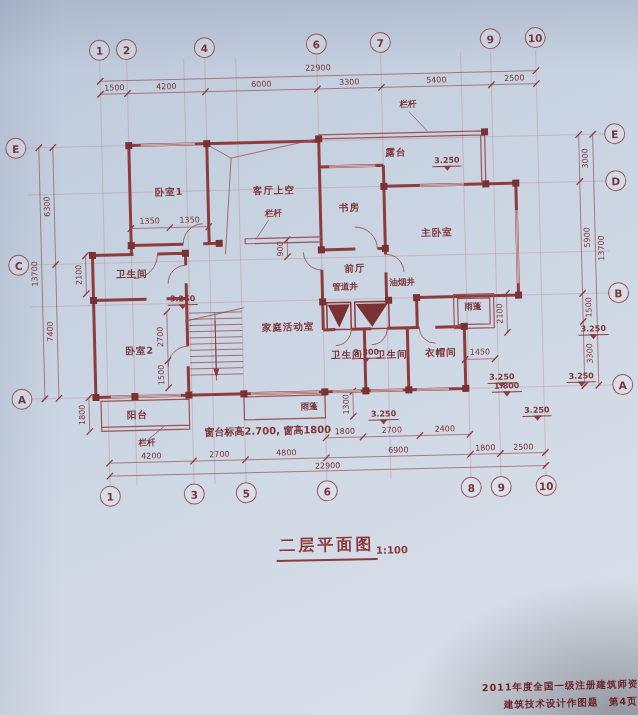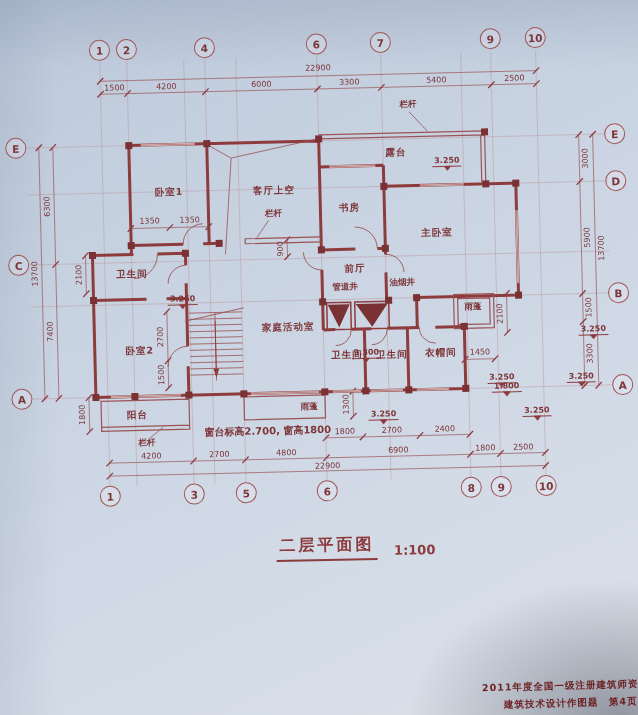--- a/index.html
+++ b/index.html
@@ -26,22 +26,22 @@
   .lvl::after { content:""; position:absolute; left:50%; top:100%; margin-left:-4px;
     width:0; height:0; border:4px solid transparent; border-top:5px solid #8e3b3e; }
   .bub { position:absolute; transform:translate(-50%,-50%); width:19px; height:19px;
     border:1px solid #a05456; border-radius:50%; display:flex; align-items:center; justify-content:center;
     font-size:10.5px; font-weight:600; color:#7d3538; background:rgba(248,250,253,.20); }
   .note { font-size:8.5px; letter-spacing:0; }
   .win-note { font-size:10px; font-weight:700; letter-spacing:0; }
   .title { position:absolute; left:327px; top:548px; transform:translate(-50%,-50%) rotate(-1deg);
     font-size:16px; font-weight:bold; color:#8c3a3c; letter-spacing:3px;
     border-bottom:2px solid #8c3a3c; padding:0 3px 3px; }
-  .scale { position:absolute; left:394px; top:550px; transform:translate(0,-50%) rotate(-1deg);
-    font-size:13px; font-weight:bold; color:#8c3a3c; }
+  .scale { position:absolute; left:376px; top:550px; transform:translate(0,-50%) rotate(-1deg);
+    font-size:10px; font-weight:bold; color:#8c3a3c; }
   .foot { position:absolute; right:0px; text-align:right; transform:rotate(-1.6deg);
     color:#6d2326; font-weight:700; font-size:9.5px; letter-spacing:1px; white-space:nowrap; }
 </style>
 </head>
 <body>
 
 <div class="photo">
   <div class="shade-top"></div>
   <div class="shade-left"></div>
 

